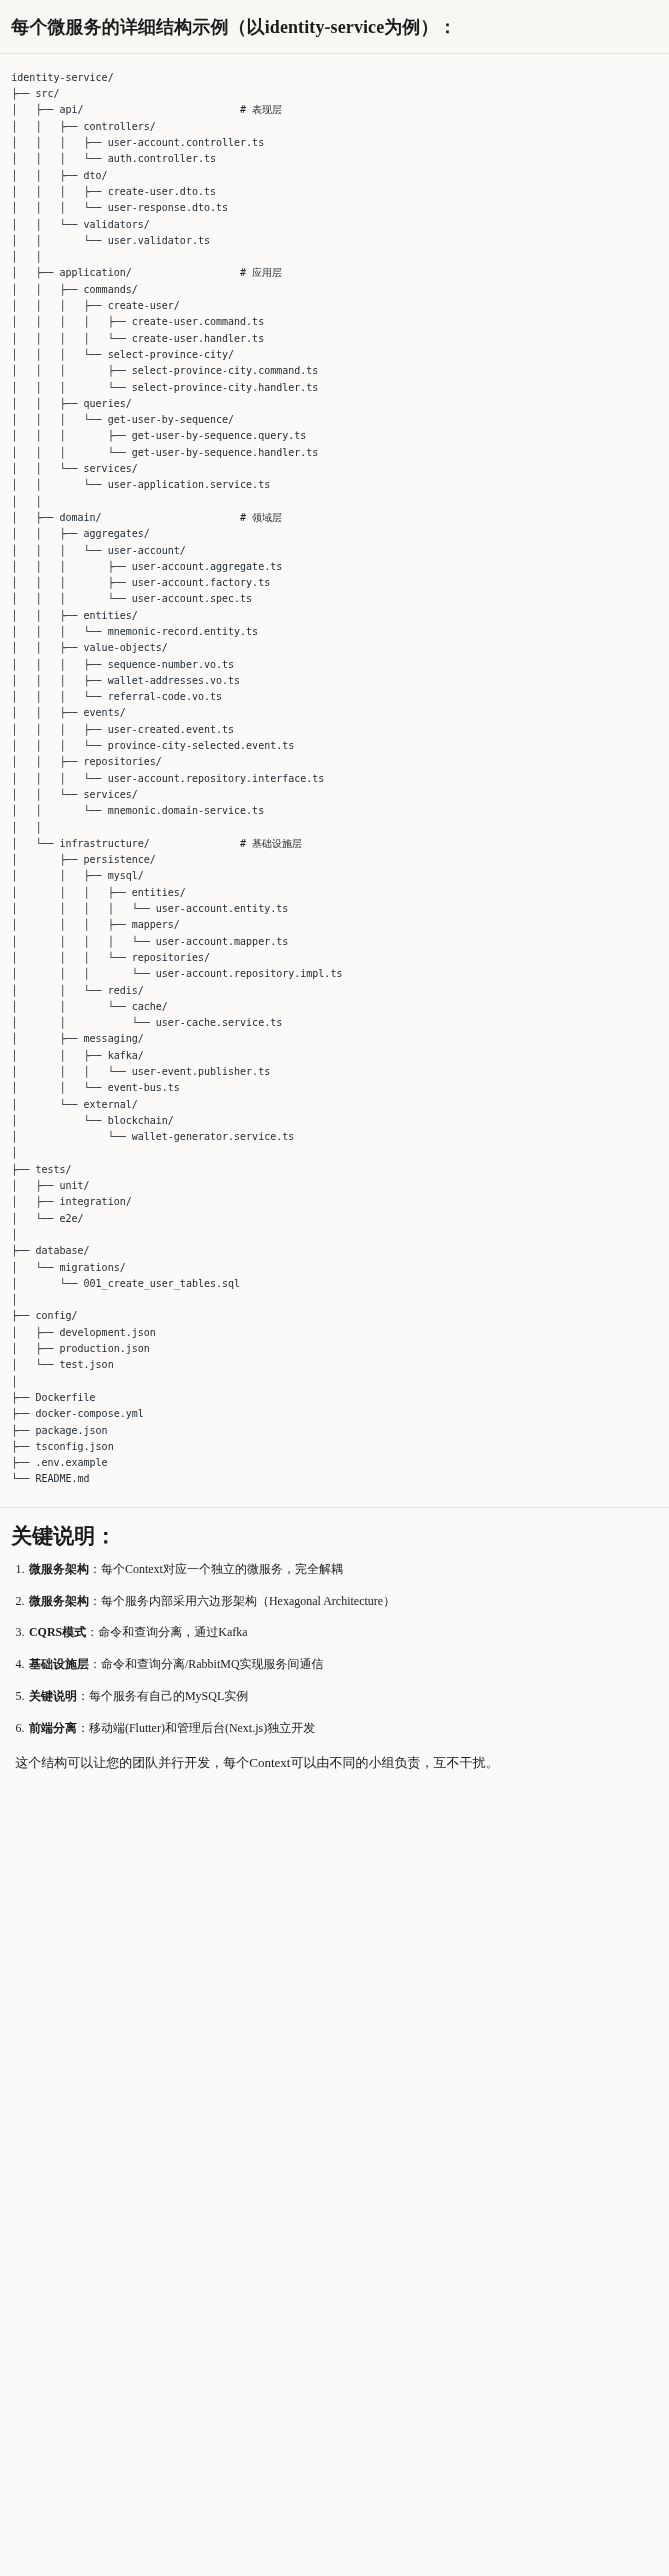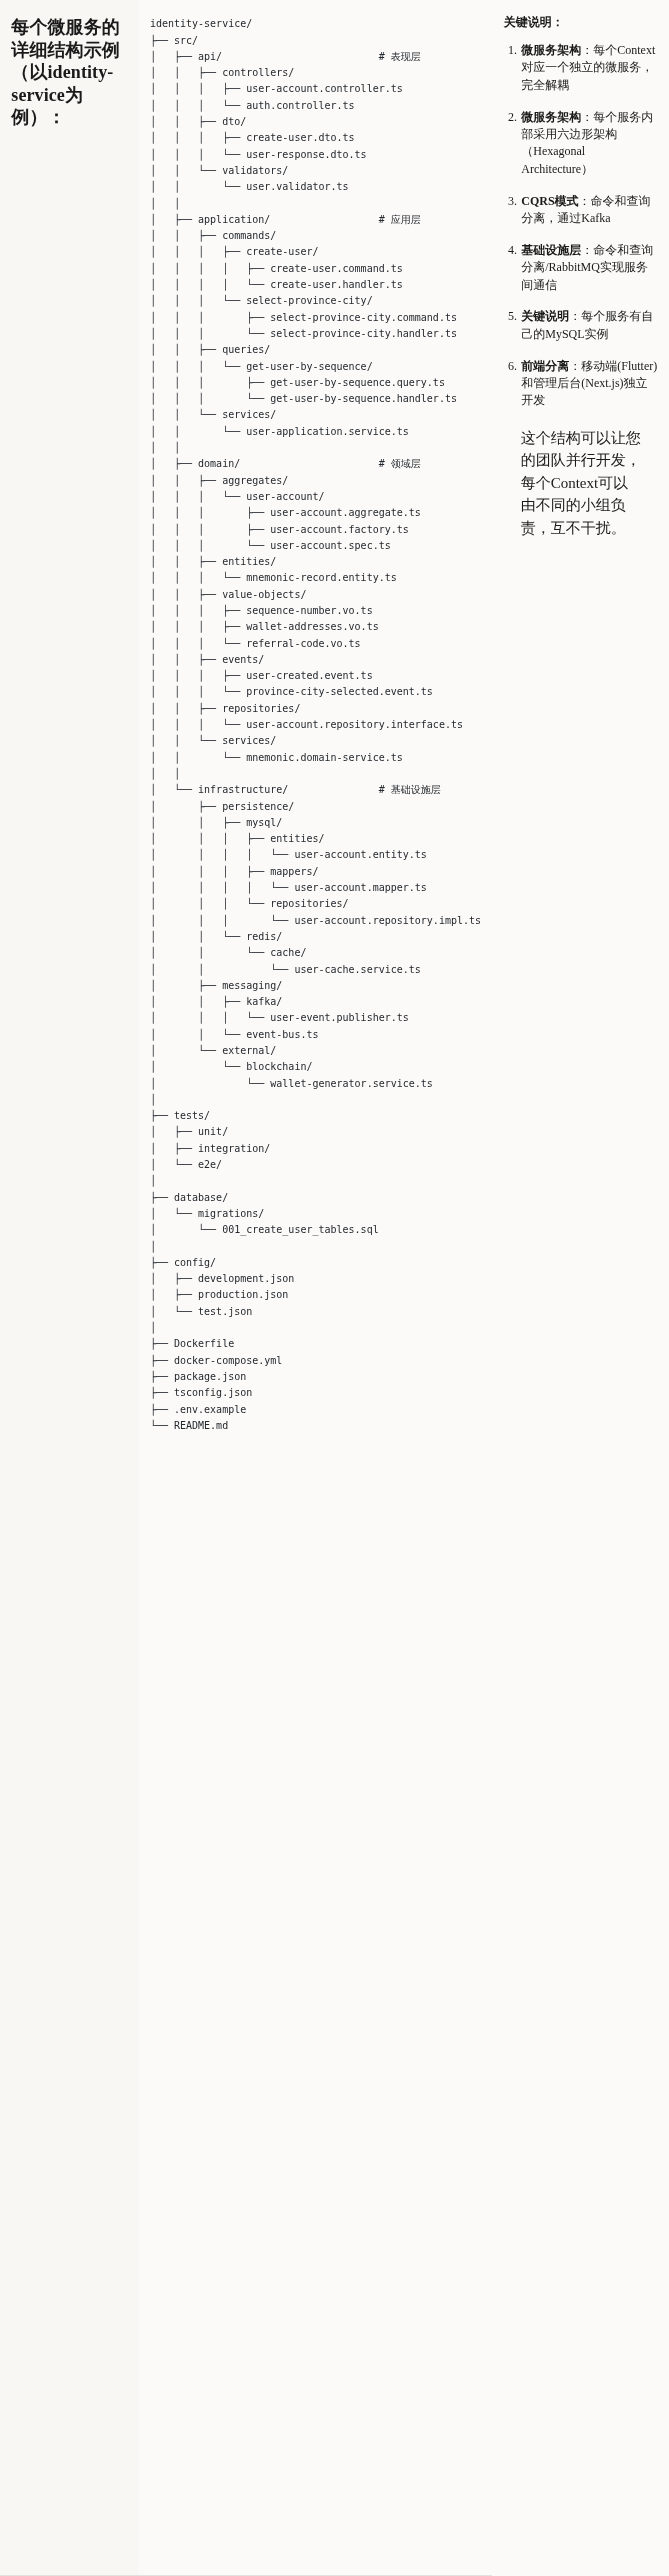--- a/index.html
+++ b/index.html
@@ -11,21 +11,21 @@
   }
   body {
     font-family: "Liberation Serif", "DejaVu Serif", serif;
     color: #1a1a1a;
   }
   .page {
     width: 669px;
     min-height: 2576px;
     background: #fdfcfa;
     display: flex;
-    flex-direction: row;
+    flex-direction: column;
   }
   .title-bar {
     padding: 16.3px 11.3px 13.8px 11.3px;
     background: #f8f7f3;
     border-bottom: 0.6px solid #e3e1dc;
   }
   .title-bar h1 {
     margin: 0;
     font-size: 18px;
     font-weight: bold;
@@ -50,42 +50,42 @@
     letter-spacing: 0px;
     tab-size: 4;
   }
   .notes-region {
     background: #fbfaf8;
     padding: 13.8px 11.3px 16.3px 11.3px;
     flex: 1 1 auto;
   }
   .notes-region h2 {
     margin: 0 0 11.3px 0;
-    font-size: 12px;
+    font-size: 21px;
     font-weight: bold;
     font-family: "Liberation Serif", "DejaVu Serif", serif;
   }
   ol.notes {
     margin: 0 0 16.3px 0;
     padding-left: 16.3px;
     list-style: decimal;
   }
   ol.notes li {
     font-size: 12px;
     line-height: 1.45;
     margin-bottom: 14.4px;
     padding-left: 1.3px;
   }
   ol.notes li b {
     font-weight: bold;
   }
   .closing {
-    font-size: 15px;
+    font-size: 13px;
     line-height: 1.5;
-    margin: 17px;
+    margin: 4px;
   }
   .footer-pad { height: 8.8px; }
 </style>
 </head>
 <body>
 
 <div class="page">
 
   <div class="title-bar">
     <h1>每个微服务的详细结构示例（以identity-service为例）：</h1>

